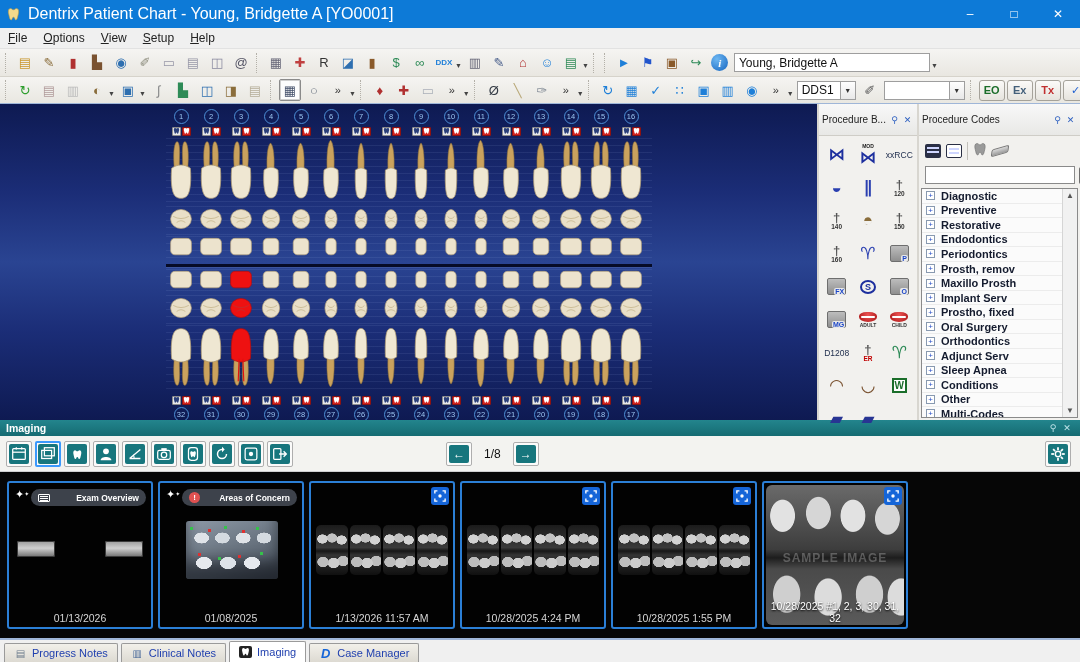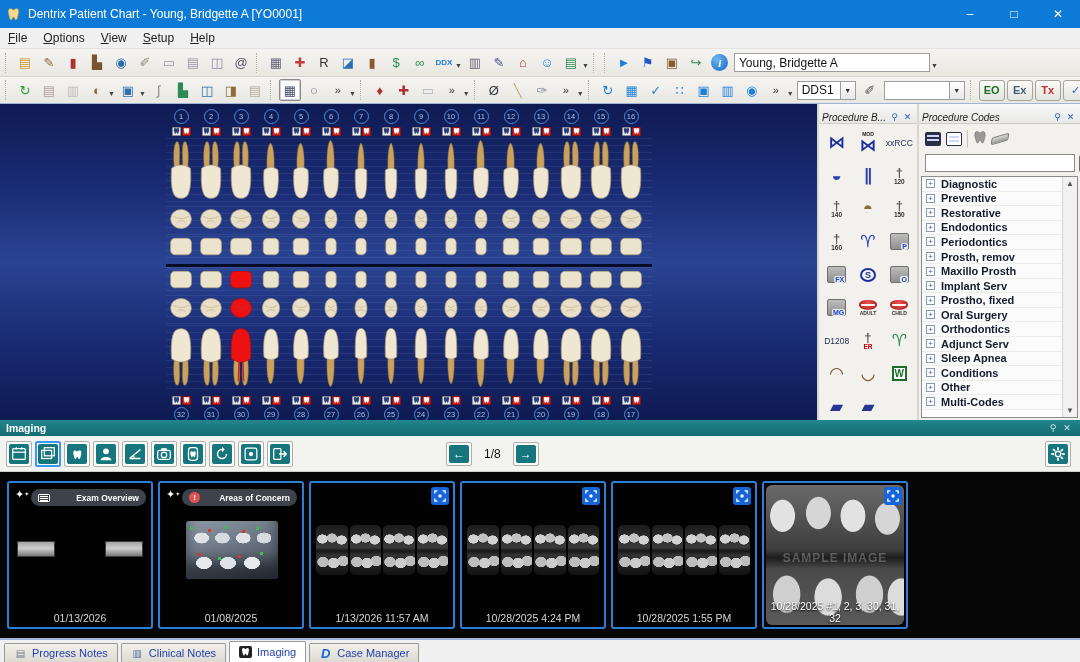--- a/index.html
+++ b/index.html
@@ -3,21 +3,21 @@
 <meta charset="utf-8">
 <style>
   html,body{margin:0;padding:0;background:#333;}
   *{box-sizing:border-box;}
   body{font-family:"Liberation Sans","DejaVu Sans",sans-serif;}
   #app{width:1080px;height:662px;background:#f0f0f0;display:flex;flex-direction:column;overflow:hidden;position:relative;}
 
   
   .titlebar{height:28px;background:#0d7ad7;display:flex;align-items:center;color:#fff;flex:0 0 auto;}
   .titlebar .appicon{width:26px;display:flex;justify-content:center;}
-  .titlebar .title{font-size:12px;margin-left:2px;}
+  .titlebar .title{font-size:16px;margin-left:2px;}
   .titlebar .spacer{flex:1;}
   .wbtn{width:44px;height:28px;display:flex;align-items:center;justify-content:center;font-size:12px;color:#fff;}
 
   
   .menubar{height:21px;background:#f0f0f0;display:flex;align-items:center;font-size:12px;color:#222;border-bottom:1px solid #e2e2e2;flex:0 0 auto;}
   .menu-item{padding:0 8px;height:100%;display:flex;align-items:center;}
   .menu-item u{text-decoration:underline;}
 
   
   .tb{background:linear-gradient(#f5f4f2,#e9e7e1);border-bottom:1px solid #d6d3cb;display:flex;align-items:center;padding:0 2px;flex:0 0 auto;}
@@ -42,21 +42,21 @@
   .trow.stripes{background:repeating-linear-gradient(180deg,rgba(160,180,230,0.10) 0 1px,transparent 1px 7px);}
   .tnum{width:15px;height:15px;border:1px solid #4d8fd6;border-radius:50%;color:#9ec7f2;font-size:7.5px;display:flex;align-items:center;justify-content:center;}
   .chips{display:flex;gap:1px;align-items:center;height:12px;}
   .chip{width:9px;height:9px;border-radius:1px;display:flex;align-items:center;justify-content:center;}
   .chip.l{background:#e8e8e8;border:1px solid #8d8d8d;}
   .chip.r{background:#d22420;border:1px solid #8f120f;}
   .mid-divider{height:3px;background:#060b26;box-shadow:0 1px 0 rgba(120,140,200,.25);margin:2px 0;}
 
   
   .panel{background:#f2f1ee;border-left:2px solid #d8d6d0;display:flex;flex-direction:column;flex:0 0 auto;}
-  .panel-hd{height:20px;background:linear-gradient(#f8f8f8,#e8e8e6);border-bottom:1px solid #cfcdc7;display:flex;align-items:flex-end;font-size:10px;color:#222;padding:0 3px;flex:0 0 auto;font-style:italic;}
+  .panel-hd{height:32px;background:linear-gradient(#f8f8f8,#e8e8e6);border-bottom:1px solid #cfcdc7;display:flex;align-items:center;font-size:10px;color:#222;padding:0 3px;flex:0 0 auto;}
   .panel-hd .sp{flex:1;}
   .panel-hd .hbtn{width:13px;height:13px;display:flex;align-items:center;justify-content:center;color:#2c5fc0;font-size:9px;font-weight:bold;}
   .procb{width:100px;}
   .procb-grid{display:grid;grid-template-columns:repeat(3,1fr);row-gap:6px;padding:5px 2px;justify-items:center;}
   .pcell{width:28px;height:27px;display:flex;flex-direction:column;align-items:center;justify-content:center;font-weight:bold;color:#1d2f9e;position:relative;}
   .pcell .glyph{font-size:17px;line-height:17px;}
   .pcell .lab-top{font-size:5px;line-height:5px;color:#222;}
   .pcell.text{font-size:8.5px;color:#22304f;font-weight:normal;}
   .pcell .pin{font-size:13px;color:#555;line-height:12px;}
   .pcell .pin-num{font-size:6.5px;color:#333;line-height:6px;}

